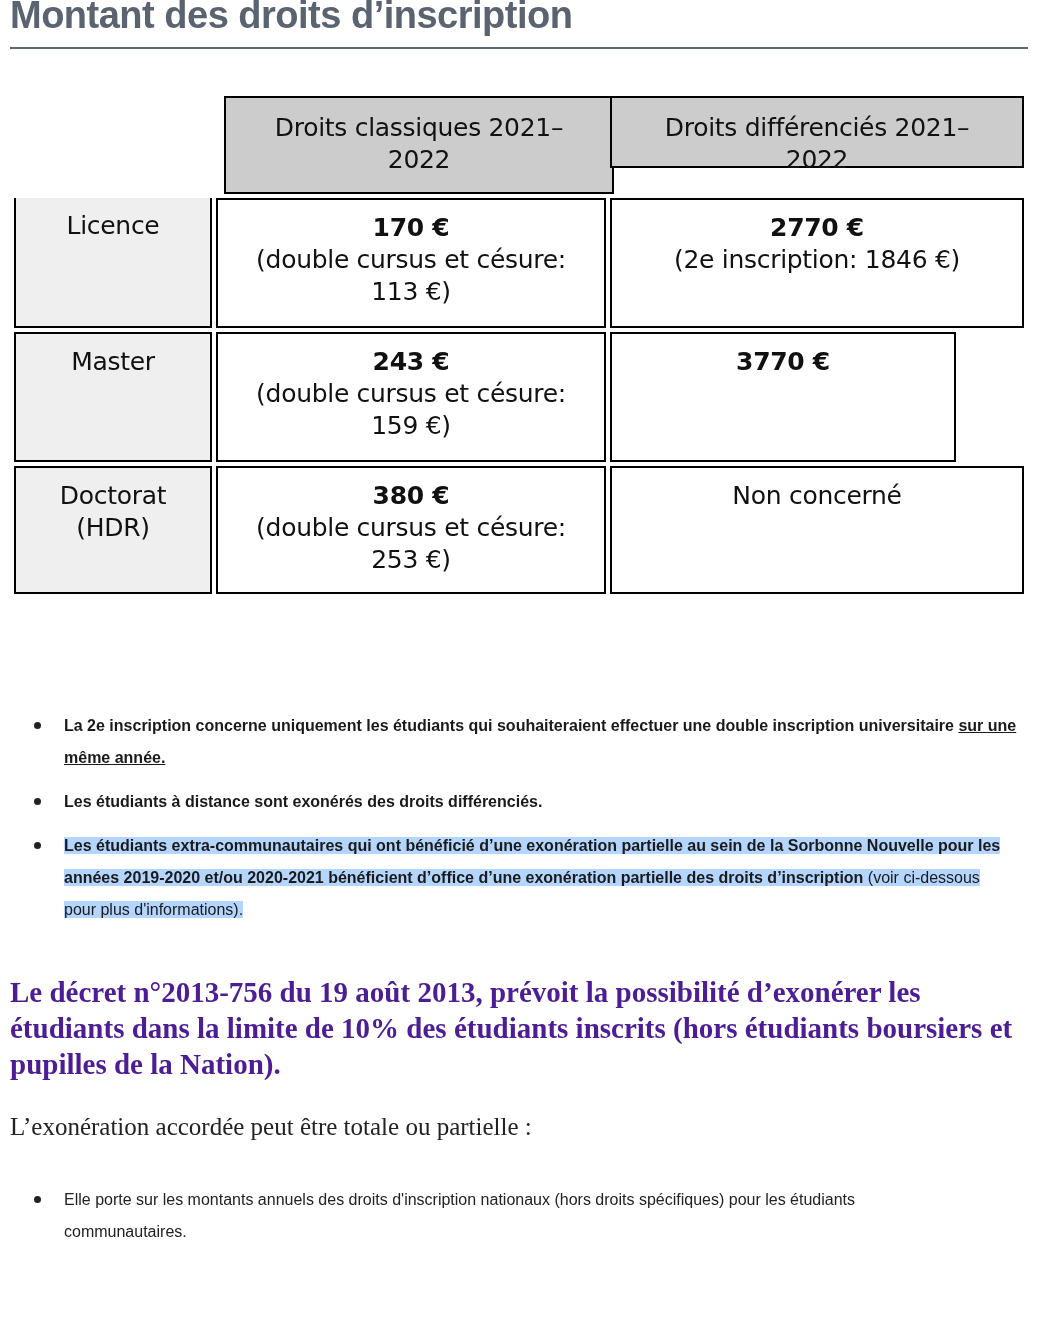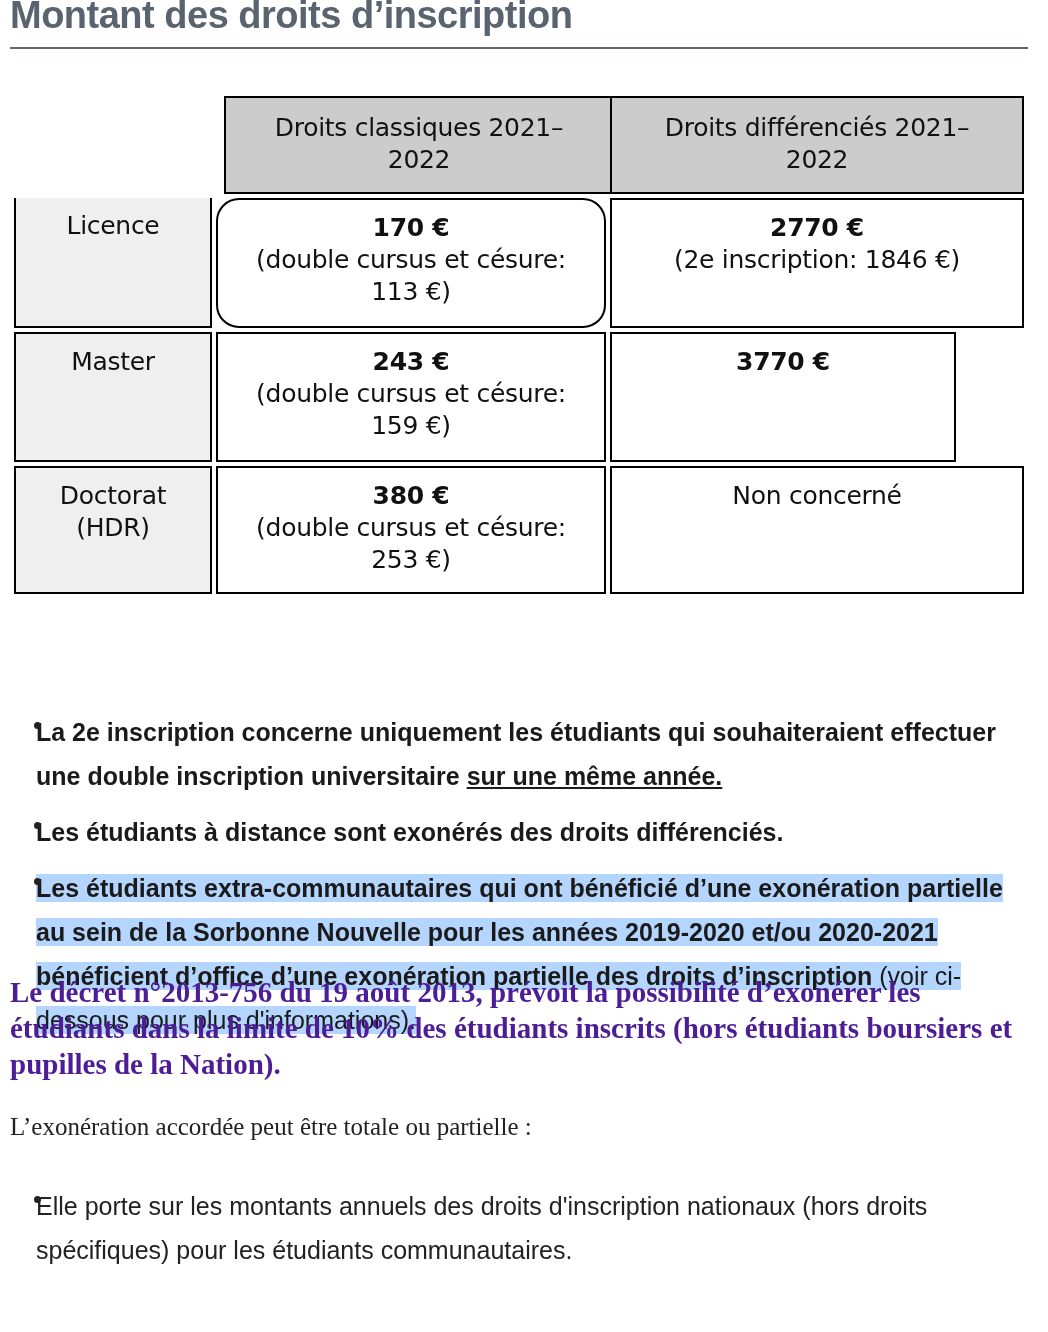--- a/index.html
+++ b/index.html
@@ -22,21 +22,21 @@
     font-family: "DejaVu Sans", sans-serif; letter-spacing: -0.3px;
   }
   .cell.head { background: #cccccc; padding-top: 14px; }
   .cell.rowhead { background: #efefef; }
   .cell.body { background: #ffffff; }
   .cell .strong { font-weight: bold; display: block; }
   .cell span.line { display: block; }
   .rowhead-top { border-top: none; }
 
   ul.bullets { position: absolute; left: 0; list-style: none; }
-  ul.bullets li { position: relative; padding-left: 36px; font-size: 25px; line-height: 44px; width: 1040px; }
+  ul.bullets li { position: relative; padding-left: 64px; font-size: 16px; line-height: 32px; width: 1040px; }
   ul.bullets li::before {
     content: ""; position: absolute; left: 34px; top: 12px; width: 7px; height: 7px;
     border-radius: 50%; background: #222;
   }
   .b1 { top: 710px; }
   .b1 li { font-weight: bold; margin-bottom: 12px; }
   .u { text-decoration: underline; }
   .hl { background: #b4d5fe; margin-top: 32px; }
   .normal { font-weight: normal; }
 
@@ -56,29 +56,29 @@
 
 <h1 class="title">Montant des droits d’inscription</h1>
 <div class="title-rule"></div>
 
 <div>
 
   <div class="cell head" style="left:216px; top:96px; width:390px; height:98px;margin-left:8px;">
     <span class="line">Droits classiques 2021–</span>
     <span class="line">2022</span>
   </div>
-  <div class="cell head" style="left:610px; top:96px; width:414px; height:98px;">
+  <div class="cell head" style="left:610px; top:96px; width:414px; height:72px;">
     <span class="line">Droits différenciés 2021–</span>
     <span class="line">2022</span>
   </div>
 
   <div class="cell rowhead rowhead-top" style="left:14px; top:198px; width:198px; height:130px; padding-top:12px;">
     <span class="line">Licence</span>
   </div>
-  <div class="cell body" style="left:216px; top:198px; width:390px; height:130px;border-radius:23px;">
+  <div class="cell body" style="left:216px; top:198px; width:390px; height:130px;">
     <span class="strong">170 €</span>
     <span class="line">(double cursus et césure:</span>
     <span class="line">113 €)</span>
   </div>
   <div class="cell body" style="left:610px; top:198px; width:414px; height:130px;">
     <span class="strong">2770 €</span>
     <span class="line">(2e inscription: 1846 €)</span>
   </div>
 
   <div class="cell rowhead" style="left:14px; top:332px; width:198px; height:130px;">

